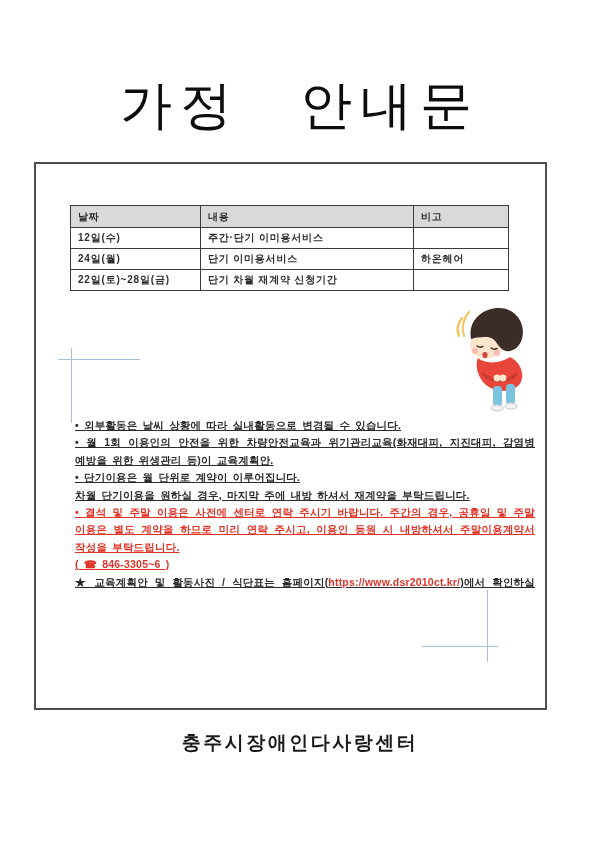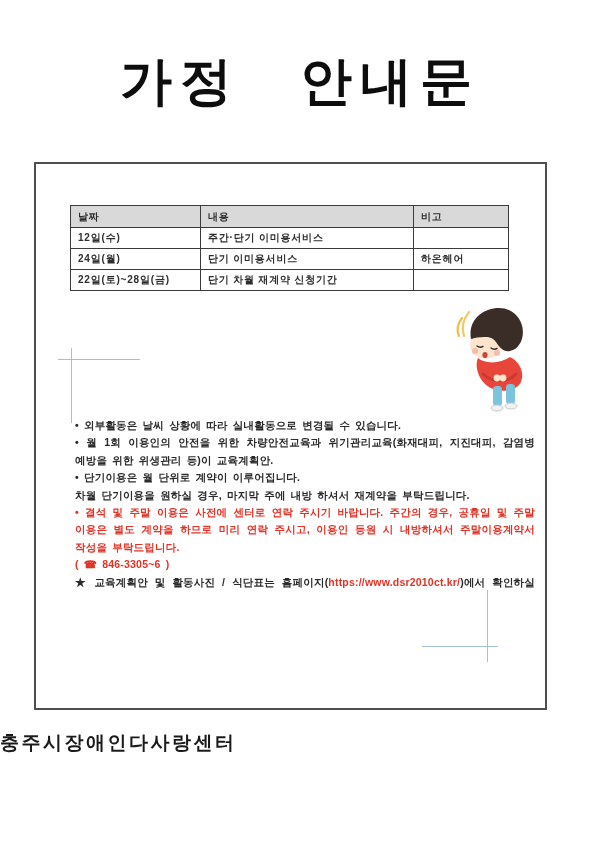--- a/index.html
+++ b/index.html
@@ -1,22 +1,22 @@
 <!DOCTYPE html>
 <html><head>
 <meta charset="utf-8">
 <style>
   html,body { margin:0; padding:0; background:#fff; }
   .page {
     position:relative; width:600px; height:849px; background:#ffffff;
     font-family:"Liberation Sans", sans-serif; overflow:hidden;
   }
   .title {
-    position:absolute; top:48px; left:0; width:100%; text-align:center;
-    font-size:52px; line-height:1.3; font-weight:700; letter-spacing:8px; color:#0d0d0d;
+    position:absolute; top:72px; left:0; width:100%; text-align:center;
+    font-size:52px; line-height:1.3; font-weight:400; letter-spacing:8px; color:#0d0d0d;
     white-space:pre;
   }
   .content-box {
     position:absolute; left:34px; top:162px; width:509px; height:544px;
     border:2px solid #4e4e4e; background:#fff;
   }
   table.schedule {
     position:absolute; left:70px; top:205px; width:438px;
     border-collapse:collapse; table-layout:fixed;
     font-size:10px; font-weight:700; color:#2e2e2e; letter-spacing:0.8px;
@@ -30,26 +30,26 @@
   .guide { position:absolute; background:#a6c0dc; }
   .g1h { left:58px;  top:359px; width:82px; height:1px; }
   .g1v { left:71px;  top:348px; width:1px;  height:75px; }
   .g2h { left:422px; top:646px; width:76px; height:1px; }
   .g2v { left:487px; top:590px; width:1px;  height:72px; }
   .notice {
     position:absolute; left:75px; top:417px; width:460px;
     font-size:10.5px; font-weight:700; color:#2b2b2b;
     letter-spacing:0.2px; word-spacing:2px;
   }
-  .notice .line { height:17.4px; line-height:17.4px; }
+  .notice .line { height:17.4px; line-height:17.4px;text-decoration:underline; }
   .notice .justify { text-align:justify; text-align-last:justify; }
   .notice .red { color:#e03428; }
   .notice .url { color:#e03428; }
   .footer-name {
-    position:absolute; top:730px; left:0; width:100%; text-align:left;
+    position:absolute; top:730px; left:0; width:100%; text-align:center;
     font-family:"Liberation Serif", serif; font-size:19px; font-weight:700;
     letter-spacing:2.5px; color:#1a1a1a;
   }
 </style>
 </head>
 <body>
 
 <div class="page">
 
   <div class="title">가정　안내문</div>

